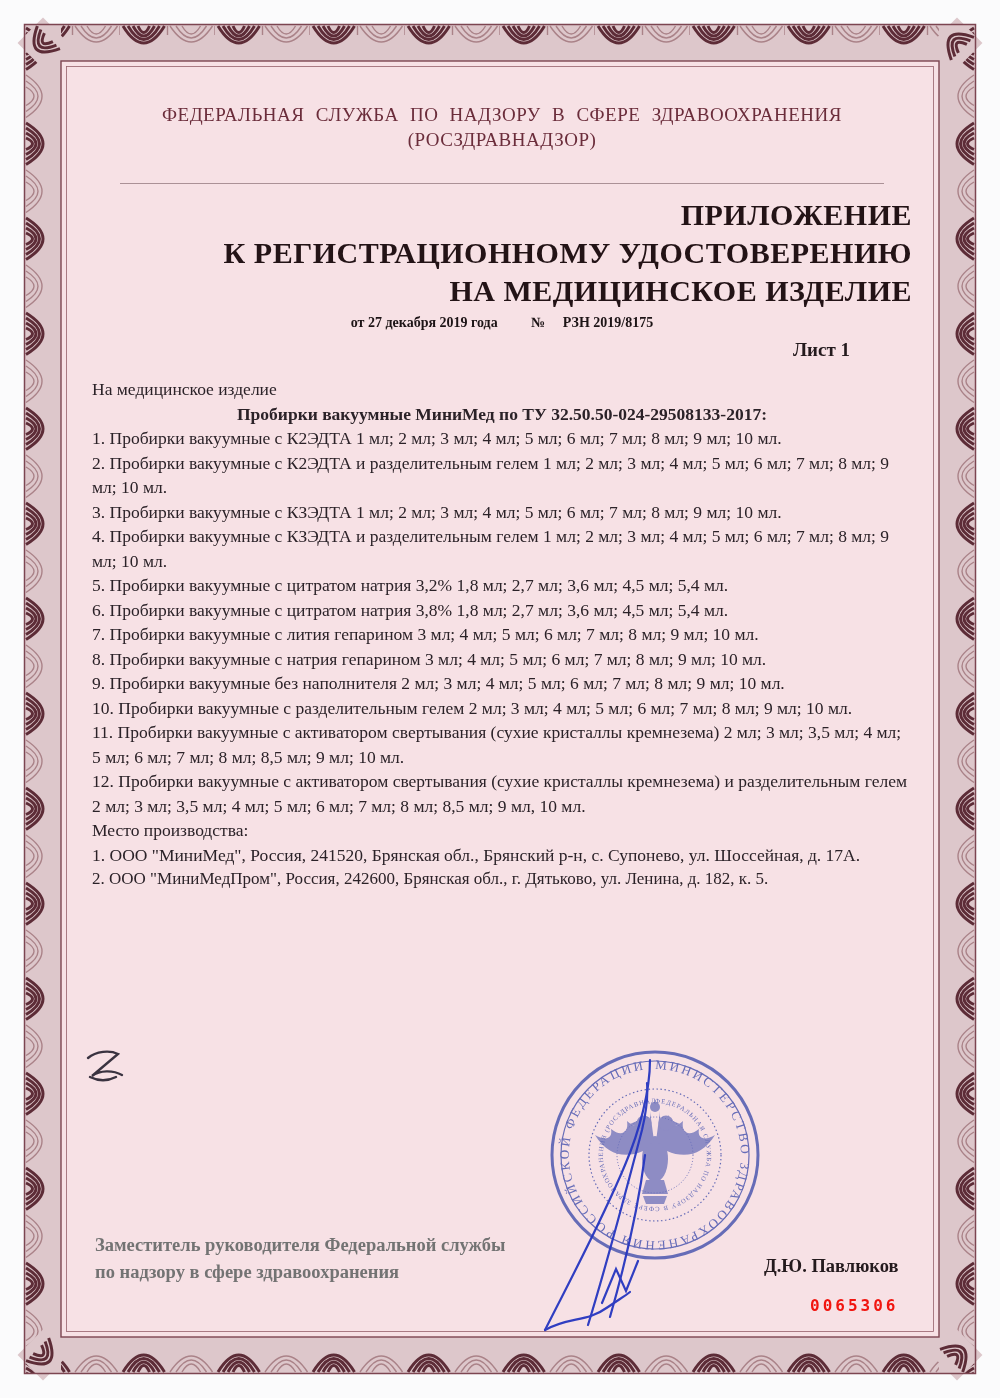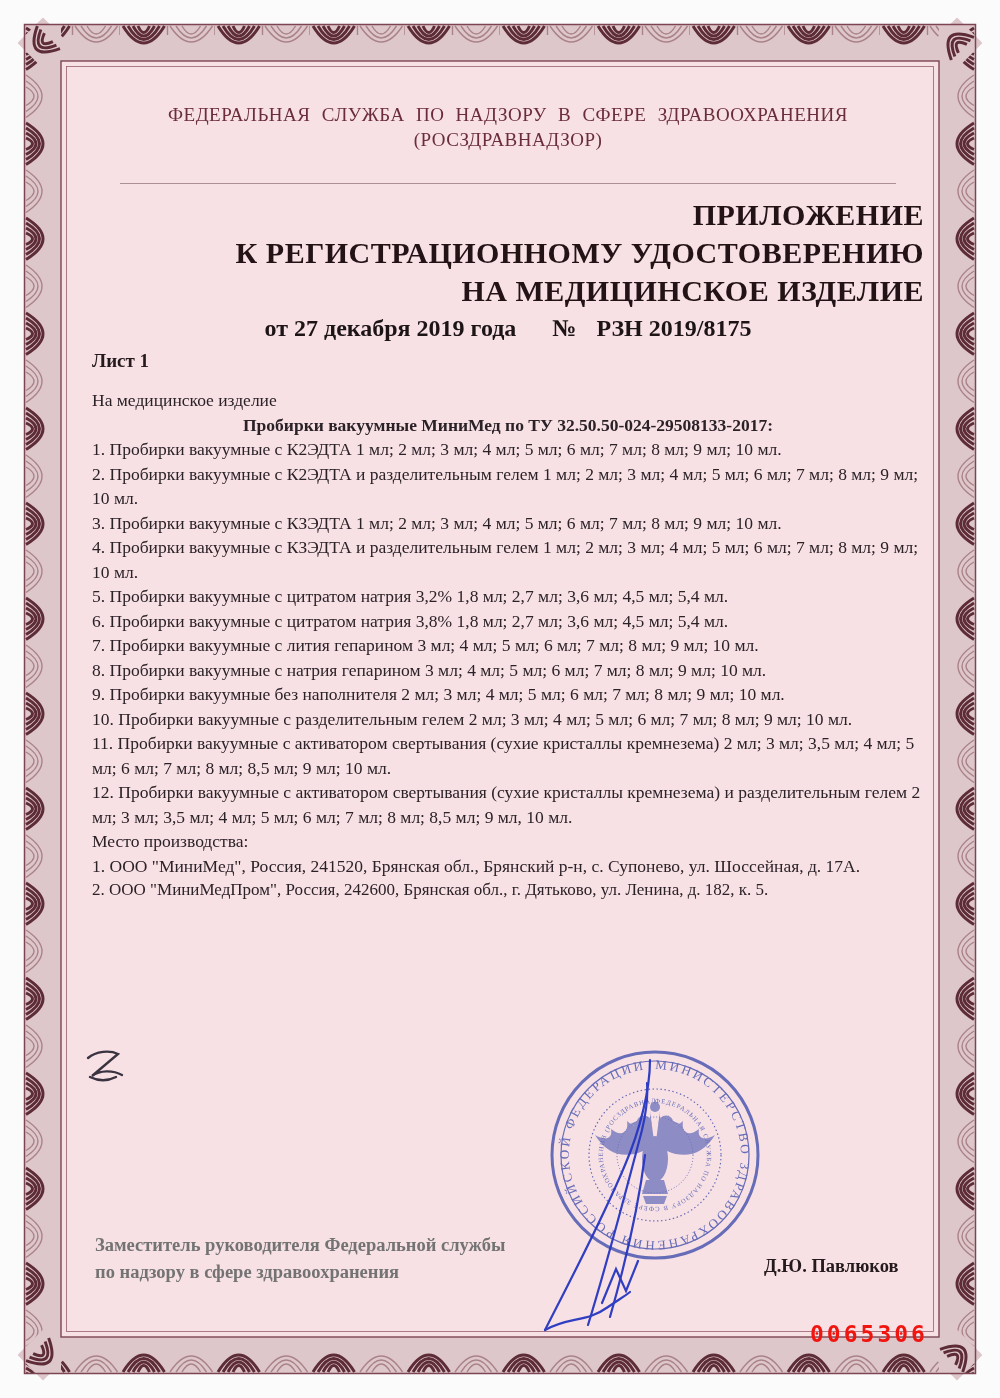--- a/index.html
+++ b/index.html
@@ -4,51 +4,51 @@
 <style>
   * { margin:0; padding:0; box-sizing:border-box; }
   html,body { background:#ffffff; }
   body { font-family:"Liberation Serif", serif; }
   .page {
     position:relative; width:1000px; height:1398px; margin:0 auto;
     background:#fbfbfc; overflow:hidden;
   }
   .border-svg, .overlay-svg { position:absolute; left:0; top:0; }
   .content {
-    position:absolute; left:92px; right:76px; top:102px;
+    position:absolute; left:92px; right:88px; top:102px;
     color:#2b2228;
   }
   .agency { text-align:center; color:#6b2d3b; font-size:19px; line-height:25px;
             word-spacing:6px; letter-spacing:0.5px; }
   .divider { height:0; border-top:1px solid rgba(110,80,85,0.55);
              margin:31px 28px 0 28px; }
   .title { text-align:right; font-weight:bold; color:#231316;
            font-size:30px; line-height:38px; margin-top:12px; letter-spacing:0.5px; }
   .dateline { text-align:center; font-weight:bold; color:#1d1416;
-              font-size:24px; margin-top:5px; }
+              font-size:14px; margin-top:5px; }
   .dateline .num-sign { display:inline-block; margin-left:30px; }
   .dateline .num-val { display:inline-block; margin-left:14px; }
-  .sheet { padding-right:62px; font-size:19px; font-weight:bold;
+  .sheet { text-align:right; padding-right:62px; font-size:19px; font-weight:bold;
            color:#241a1d; margin-top:8px; }
   .bodytext { margin-top:16px; font-size:17.5px; line-height:24.5px; }
   .bodytext p { margin:0; }
   .bodytext .bold { font-weight:bold;text-align:center; }
   .sites p.tight { font-size:17px; }
   .footer-left {
     position:absolute; left:95px; top:1232px; font-weight:bold;
     font-size:18.5px; line-height:27px; color:#737373;
   }
   .signer-name {
     position:absolute; left:764px; top:1256px; font-weight:bold;
     font-size:18.5px; color:#241a1d;
   }
   .serial {
     position:absolute; left:810px; top:1296px;
     font-family:"DejaVu Sans Mono", monospace; font-weight:bold;
-    font-size:23px; letter-spacing:3px; color:#f1150f;margin-top:25px;
+    font-size:16px; letter-spacing:3px; color:#f1150f;
   }
   .stamp-wrap { position:absolute; left:547px; top:1047px; width:216px; height:216px; }
   .sig-wrap { position:absolute; left:490px; top:1035px; width:240px; height:320px; }
   .zmark-wrap { position:absolute; left:80px; top:1046px; width:60px; height:46px; }
 </style>
 </head>
 <body>
 
 <div class="page">
 

